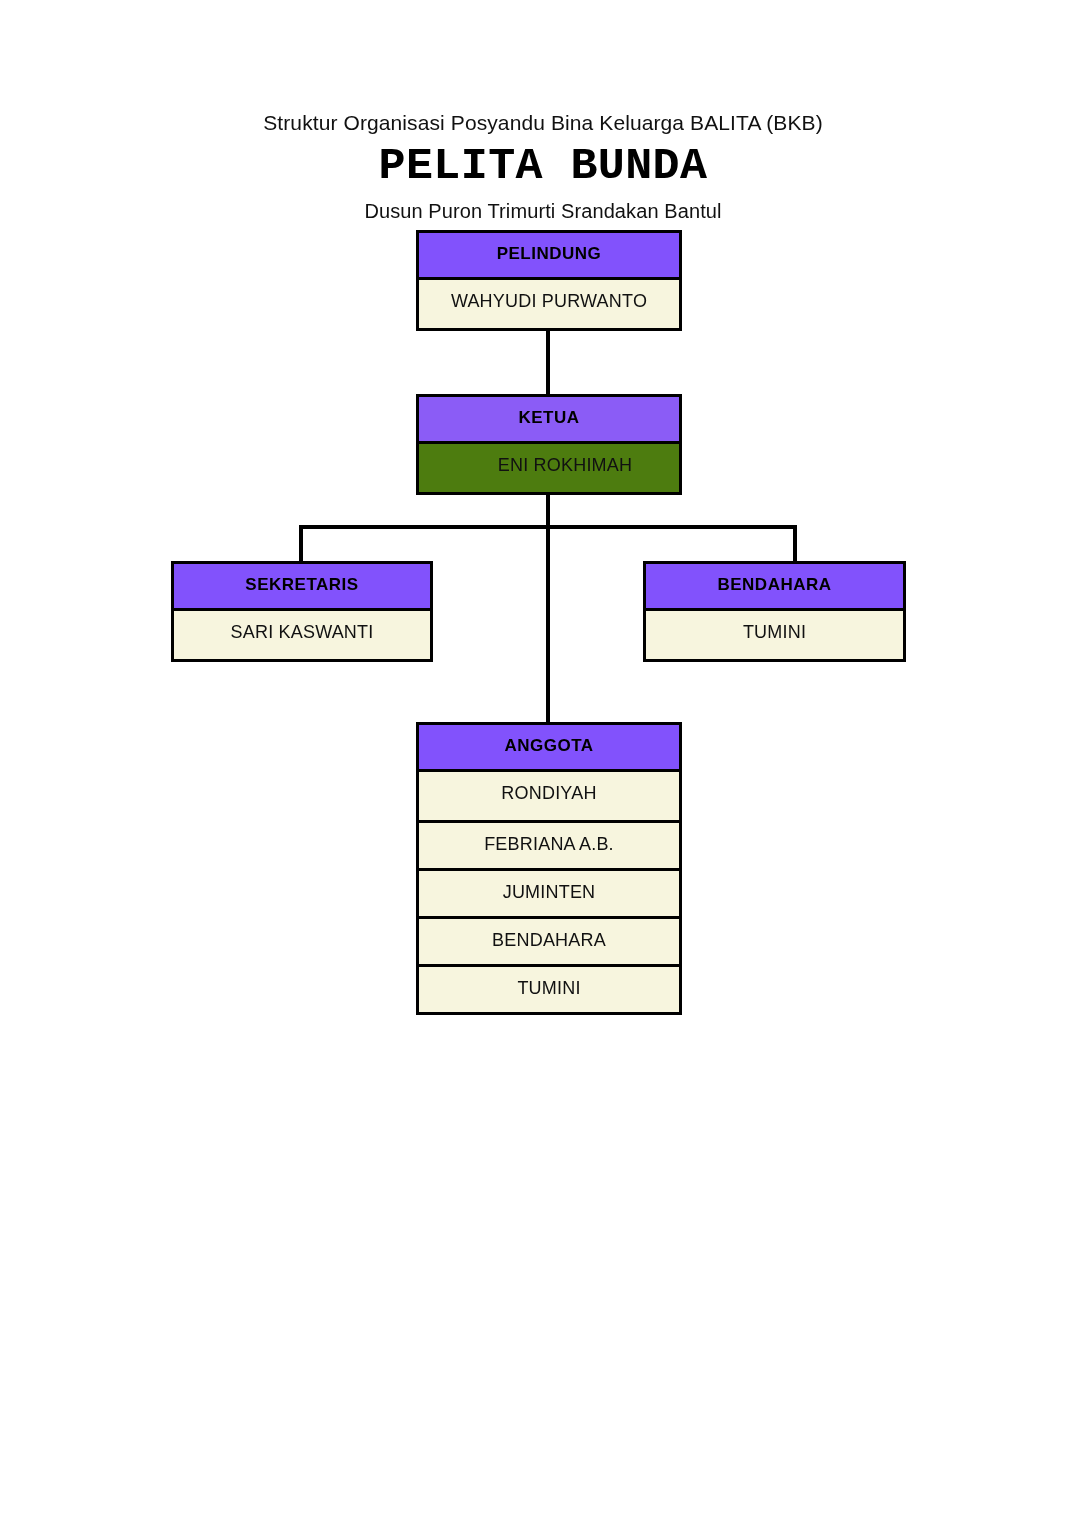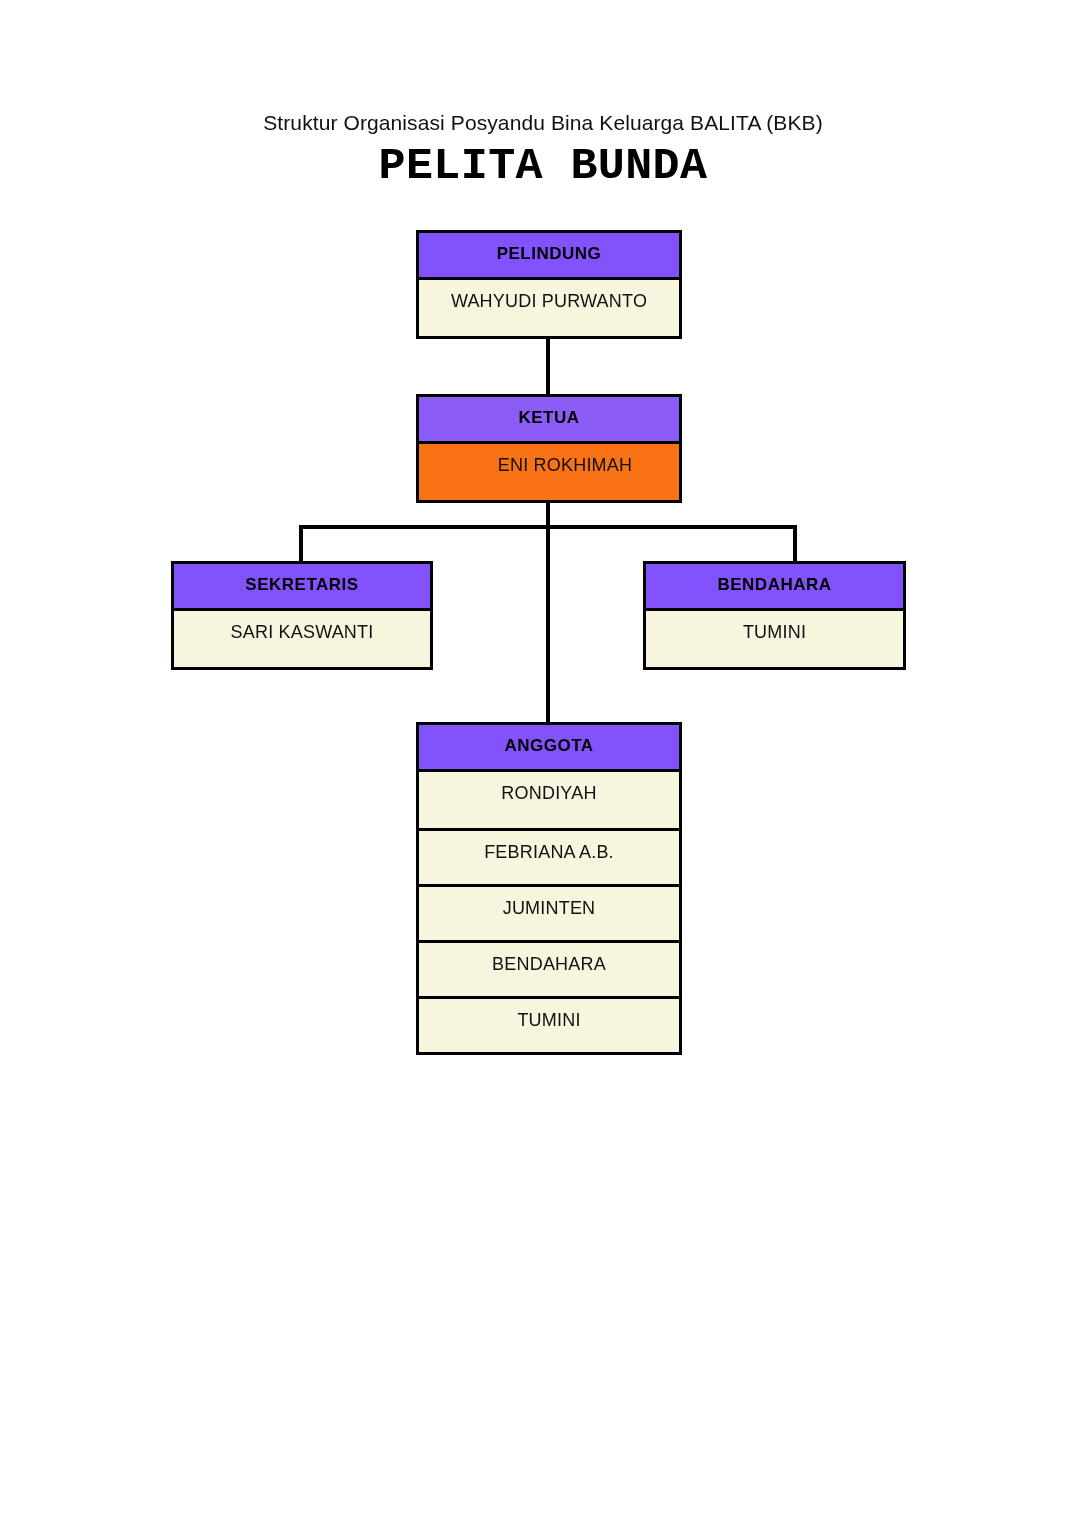--- a/index.html
+++ b/index.html
@@ -75,21 +75,21 @@
     height: 47px;
     line-height: 41px;
     text-align: center;
     font-size: 17px;
     font-weight: 700;
     letter-spacing: 0.5px;
     color: #000000;
   }
   .node .cell {
     box-sizing: border-box;
-    height: 56px;
+    height: 48px;
     line-height: 42px;
     text-align: center;
     font-size: 18px;
     font-weight: 400;
     letter-spacing: 0.2px;
     color: #111111;
     background: #F7F5DE;
   }
   .node .cell + .cell {
     border-top: 3px solid #000000;
@@ -108,20 +108,21 @@
     background: #000000;
     z-index: 1;
   }
 </style>
 </head>
 <body style="background: rgb(255, 255, 255);">
 
 <div id="heading">
   <div class="line-top" id="t-line-top">Struktur Organisasi Posyandu Bina Keluarga BALITA  (BKB)</div>
   <div class="line-main" id="t-line-main">PELITA BUNDA</div>
+  <div class="line-sub" id="t-line-sub">Dusun Puron Trimurti Srandakan Bantul</div>
 </div>
 
 <div id="chart">
 
   <div class="vline" style="left: 546px; top: 327px; height: 70px; background: rgb(0, 0, 0);"></div>
 
   <div class="vline" style="left: 546px; top: 490px; height: 240px; background: rgb(0, 0, 0);"></div>
 
   <div class="hline" style="left: 299px; top: 525px; width: 498px; background: rgb(0, 0, 0);"></div>
 
@@ -129,21 +130,21 @@
 
   <div class="vline" style="left: 793px; top: 525px; height: 38px; background: rgb(0, 0, 0);"></div>
 
   <div class="node" style="left: 416px; top: 230px; width: 266px; border-color: rgb(0, 0, 0); background: rgb(247, 245, 222);">
     <div class="hdr" style="background: rgb(130, 82, 252); border-bottom-color: rgb(0, 0, 0); color: rgb(0, 0, 0);">PELINDUNG</div>
     <div class="cell" style="background: rgb(247, 245, 222); border-top-color: rgb(0, 0, 0);">WAHYUDI PURWANTO</div>
   </div>
 
   <div class="node" style="left: 416px; top: 394px; width: 266px; border-color: rgb(0, 0, 0); background: rgb(247, 245, 222);">
     <div class="hdr" style="background: #8b5cf6; border-bottom-color: rgb(0, 0, 0); color: rgb(0, 0, 0);">KETUA</div>
-    <div class="cell" style="background: #f97316; border-top-color: rgb(0, 0, 0); padding-left: 32px;">ENI ROKHIMAH</div>
+    <div class="cell" style="background: #4d7c0f; border-top-color: rgb(0, 0, 0); padding-left: 32px;">ENI ROKHIMAH</div>
   </div>
 
   <div class="node" style="left: 171px; top: 561px; width: 262px; border-color: rgb(0, 0, 0); background: rgb(247, 245, 222);">
     <div class="hdr" style="background: rgb(130, 82, 252); border-bottom-color: rgb(0, 0, 0); color: rgb(0, 0, 0);">SEKRETARIS</div>
     <div class="cell" style="background: rgb(247, 245, 222); border-top-color: rgb(0, 0, 0);">SARI KASWANTI</div>
   </div>
 
   <div class="node" style="left: 643px; top: 561px; width: 263px; border-color: rgb(0, 0, 0); background: rgb(247, 245, 222);">
     <div class="hdr" style="background: rgb(130, 82, 252); border-bottom-color: rgb(0, 0, 0); color: rgb(0, 0, 0);">BENDAHARA</div>
     <div class="cell" style="background: rgb(247, 245, 222); border-top-color: rgb(0, 0, 0);">TUMINI</div>

